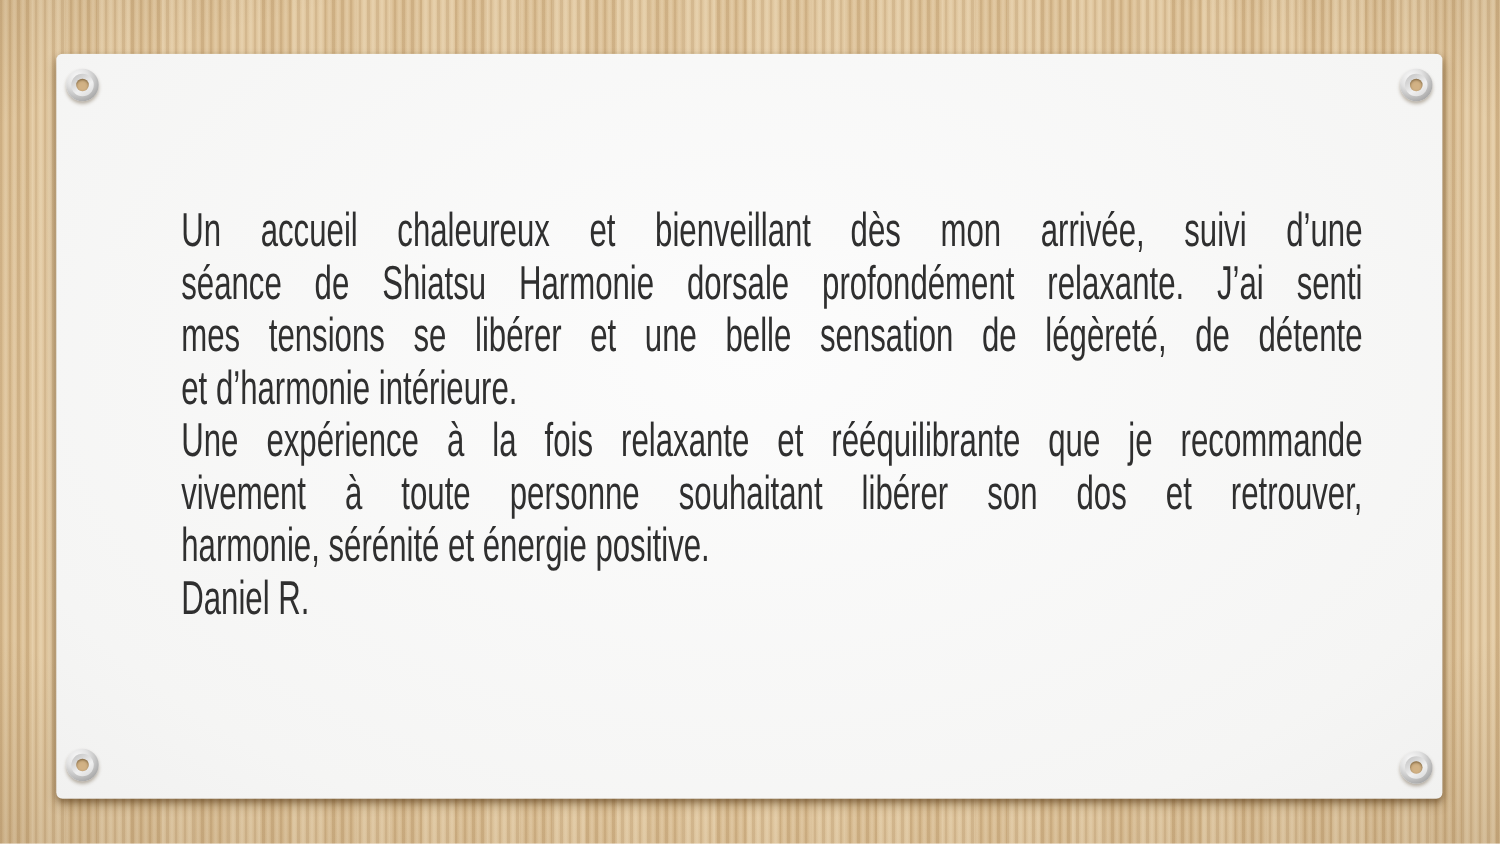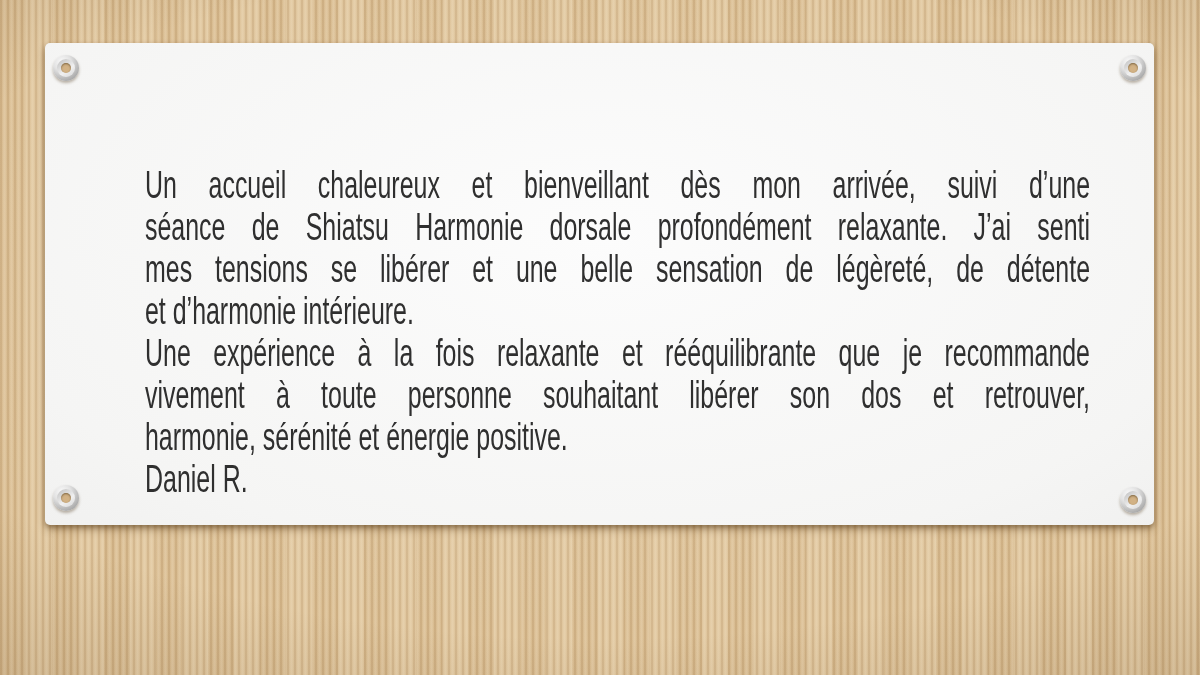--- a/index.html
+++ b/index.html
@@ -15,21 +15,21 @@
       radial-gradient(ellipse 120% 95% at 50% 45%,
         rgba(255,248,235,0.12) 0%, rgba(0,0,0,0) 52%, rgba(84,56,22,0.30) 100%),
       repeating-linear-gradient(90deg,
         rgba(140,100,55,0.12) 0px, rgba(140,100,55,0.12) 2px,
         rgba(255,243,220,0.00) 2px, rgba(255,243,220,0.25) 4px,
         rgba(255,243,220,0.25) 5px, rgba(140,100,55,0.00) 7px),
       repeating-linear-gradient(90deg,
         rgba(120,85,45,0.05) 0px 26px, rgba(255,255,255,0.07) 26px 52px);
   }
   .card{
-    position:absolute;left:45px;top:43px;width:1109px;height:482px;
+    position:absolute;left:45px;top:43px;width:1109px;height:596px;
     background:var(--card-background,#f9f9f8);
     background-image:radial-gradient(ellipse at 50% 40%, #fcfcfc 0%, #f5f5f4 80%, #f1f1f0 100%);
     border-radius:5px;
     box-shadow:0 5px 9px -1px rgba(80,50,15,0.45), 0 2px 4px rgba(80,50,15,0.30);
   }
   .grommet{
     position:absolute;width:26px;height:26px;border-radius:50%;
     background:radial-gradient(circle at 35% 28%, #fbfbfb 0%, #e2e2e2 35%, #b6b6b6 68%, #8c8c8c 100%);
     box-shadow:0 2px 3px rgba(70,45,15,0.35);
   }

